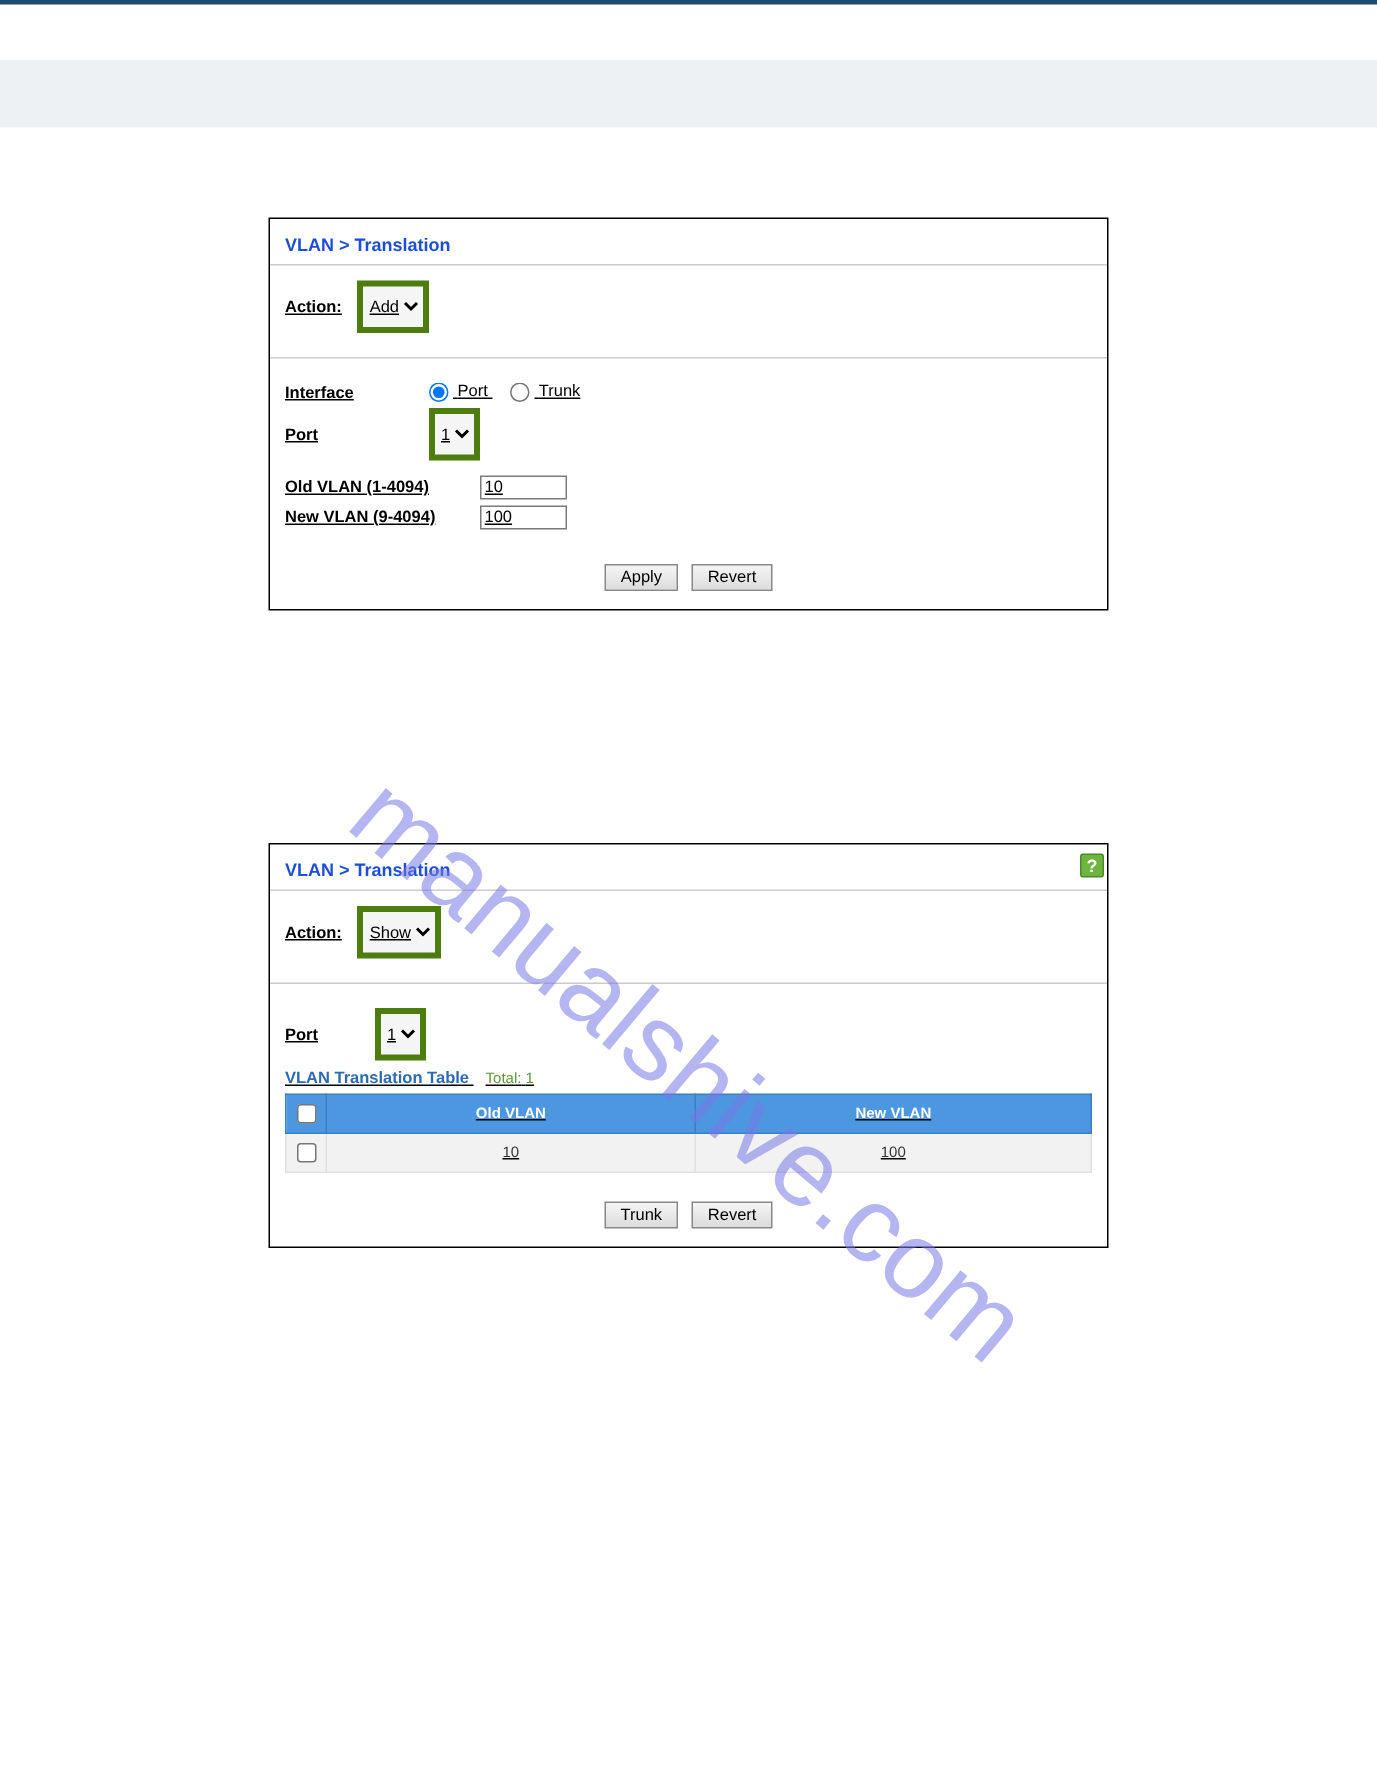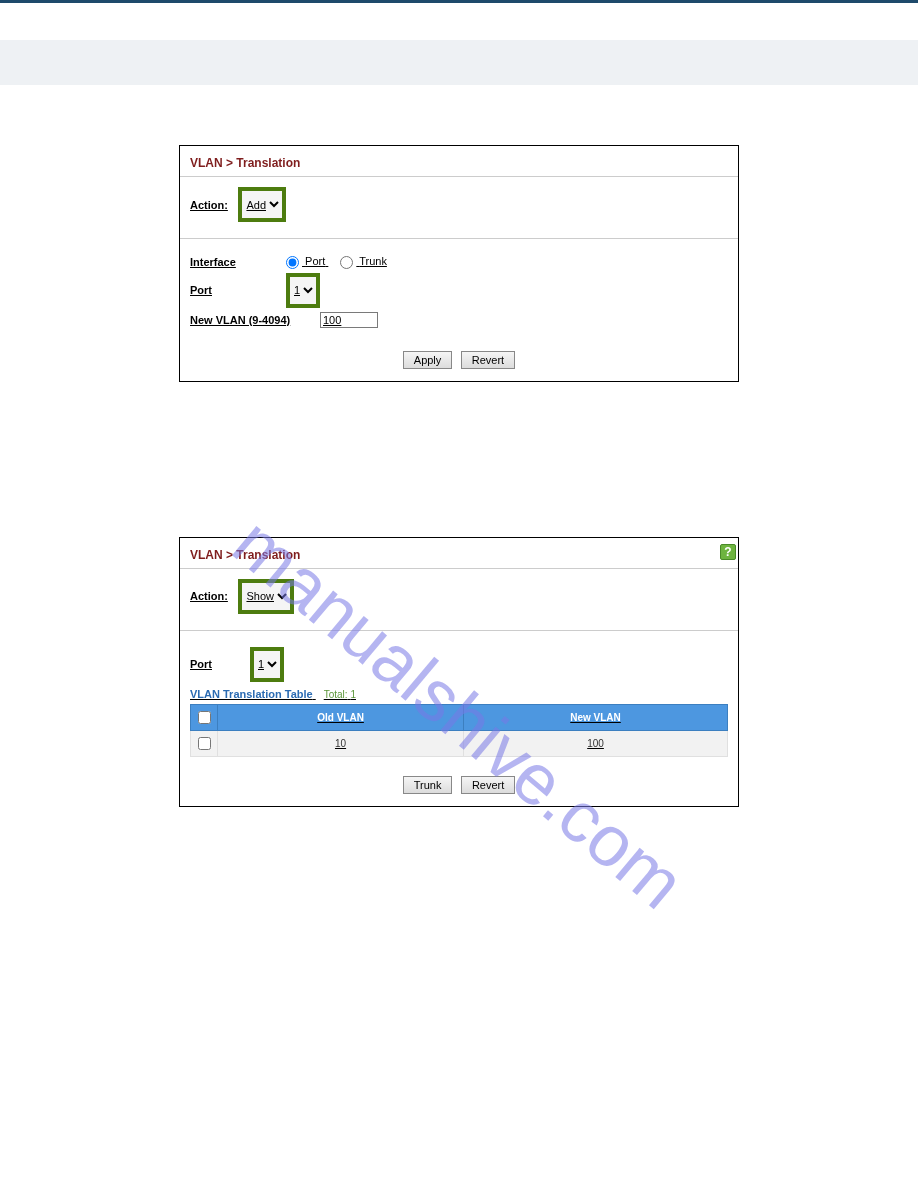--- a/index.html
+++ b/index.html
@@ -27,21 +27,21 @@
   }
   .panel-1 {
     width: 560px;
     margin-top: 60px;
   }
   .panel-2 {
     width: 560px;
     margin-top: 155px;
   }
   .panel-title {
-    color: #7f1d1d;
+    color: #1d4ed8;
     font-weight: bold;
     font-size: 12px;
     padding: 10px 10px 6px 10px;
     border-bottom: 1px solid #ccc;
   }
   .section {
     padding: 6px 10px 10px 10px;
     text-decoration: underline;
   }
   .row {
@@ -196,20 +196,24 @@
             <input type="radio" style="">
             <span>Trunk</span>
           </label>
         </span>
       </div>
       <div class="row">
         <span class="label">Port</span>
         <select class="small" style="width:34px">
           <option>1</option>
         </select>
+      </div>
+      <div class="row" style="margin-top:10px">
+        <span class="label2">Old VLAN (1-4094)</span>
+        <input class="textfield" value="10" style="">
       </div>
       <div class="row">
         <span class="label2">New VLAN (9-4094)</span>
         <input class="textfield" value="100" style="">
       </div>
     </div>
     <div class="btn-row">
       <button class="btn">Apply</button>
       <button class="btn">Revert</button>
     </div>

